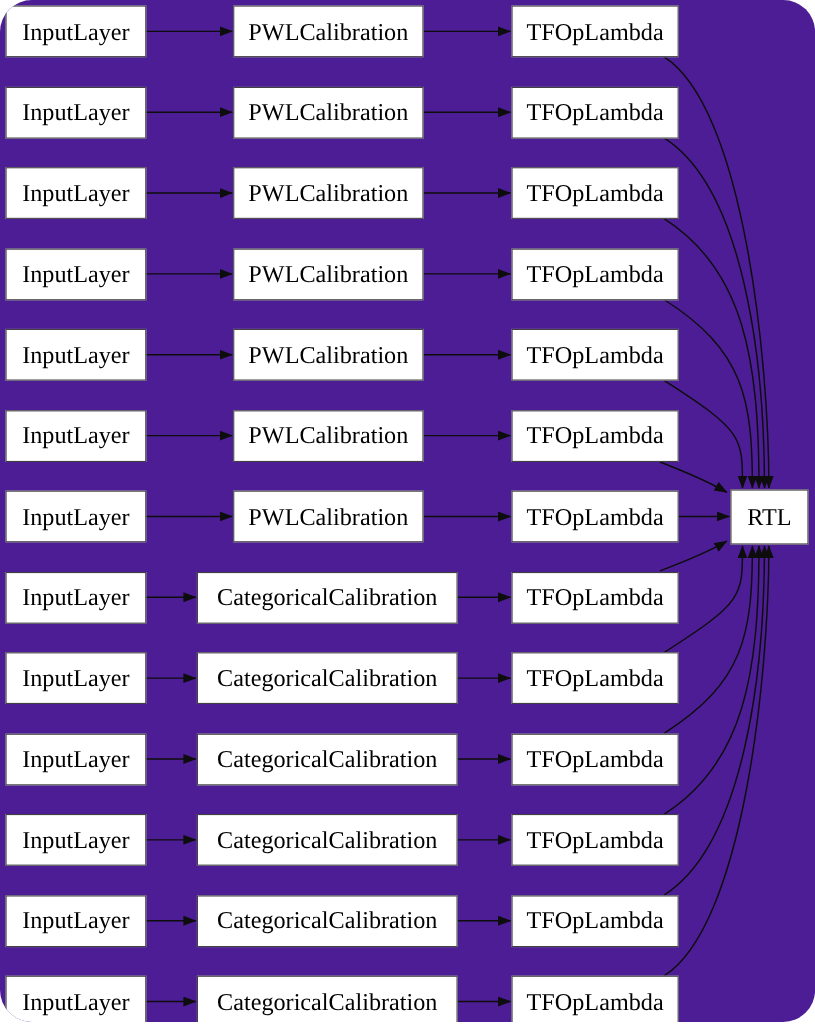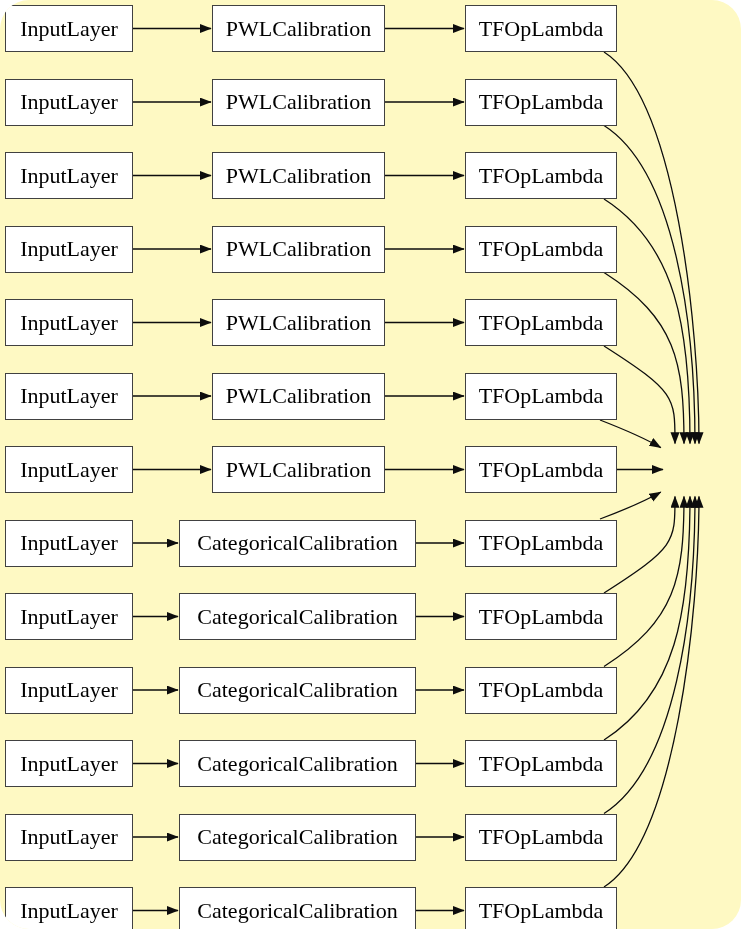--- a/index.html
+++ b/index.html
@@ -5,21 +5,21 @@
   html, body {
     margin: 0;
     padding: 0;
     background: #ffffff;
     font-family: "Liberation Serif", "DejaVu Serif", serif;
   }
   .canvas {
     position: relative;
     width: 741px;
     height: 929px;
-    background: #fef9c3;
+    background: #4c1d95;
     overflow: hidden;
     border-radius: 29px;
   }
   #edge-layer {
     position: absolute;
     left: 0;
     top: 0;
     width: 741px;
     height: 940px;
   }
@@ -119,13 +119,14 @@
     <div class="node" style="left: 465px; top: 666.5px; width: 152px; height: 47px; border-color: rgb(65, 65, 65); background: rgb(255, 255, 255); color: rgb(0, 0, 0);">TFOpLambda</div>
     <div class="node" style="left: 5px; top: 740px; width: 128px; height: 47px; border-color: rgb(65, 65, 65); background: rgb(255, 255, 255); color: rgb(0, 0, 0);">InputLayer</div>
     <div class="node" style="left: 179px; top: 740px; width: 237px; height: 47px; border-color: rgb(65, 65, 65); background: rgb(255, 255, 255); color: rgb(0, 0, 0);">CategoricalCalibration</div>
     <div class="node" style="left: 465px; top: 740px; width: 152px; height: 47px; border-color: rgb(65, 65, 65); background: rgb(255, 255, 255); color: rgb(0, 0, 0);">TFOpLambda</div>
     <div class="node" style="left: 5px; top: 813.5px; width: 128px; height: 47px; border-color: rgb(65, 65, 65); background: rgb(255, 255, 255); color: rgb(0, 0, 0);">InputLayer</div>
     <div class="node" style="left: 179px; top: 813.5px; width: 237px; height: 47px; border-color: rgb(65, 65, 65); background: rgb(255, 255, 255); color: rgb(0, 0, 0);">CategoricalCalibration</div>
     <div class="node" style="left: 465px; top: 813.5px; width: 152px; height: 47px; border-color: rgb(65, 65, 65); background: rgb(255, 255, 255); color: rgb(0, 0, 0);">TFOpLambda</div>
     <div class="node" style="left: 5px; top: 887px; width: 128px; height: 47px; border-color: rgb(65, 65, 65); background: rgb(255, 255, 255); color: rgb(0, 0, 0);">InputLayer</div>
     <div class="node" style="left: 179px; top: 887px; width: 237px; height: 47px; border-color: rgb(65, 65, 65); background: rgb(255, 255, 255); color: rgb(0, 0, 0);">CategoricalCalibration</div>
     <div class="node" style="left: 465px; top: 887px; width: 152px; height: 47px; border-color: rgb(65, 65, 65); background: rgb(255, 255, 255); color: rgb(0, 0, 0);">TFOpLambda</div>
+    <div class="node" style="left: 664px; top: 445px; width: 71px; height: 50px; border-color: rgb(65, 65, 65); background: rgb(255, 255, 255); color: rgb(0, 0, 0);">RTL</div>
   </div>
 
 </body></html>

